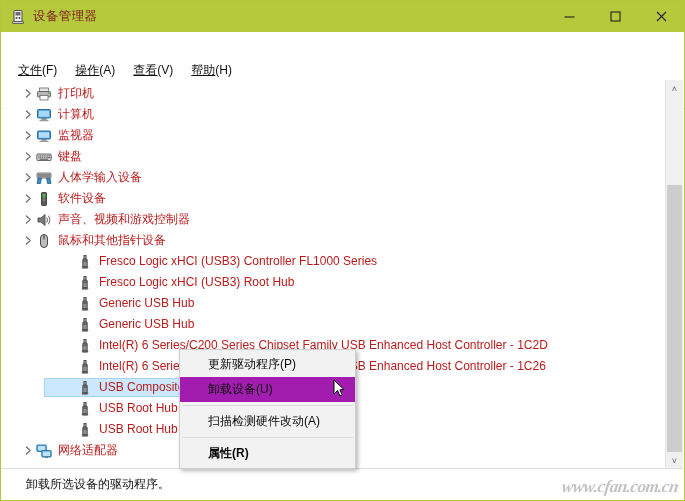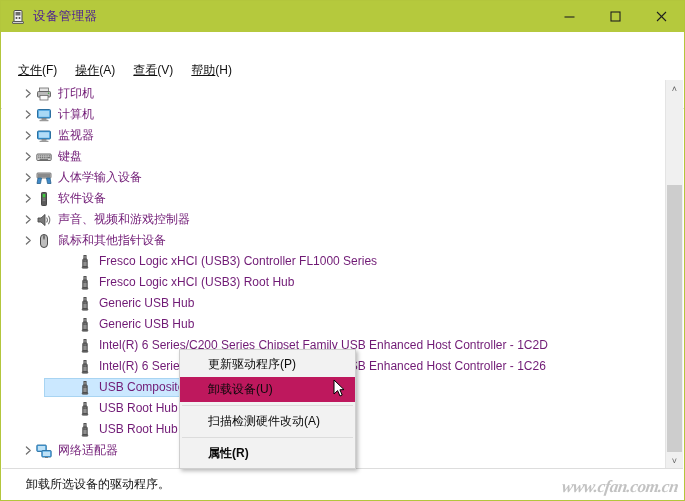--- a/index.html
+++ b/index.html
@@ -14,21 +14,21 @@
     border:1px solid #b3c63c;background:#fff;overflow:hidden;
   }
   
   .titlebar{
     height:31px;background:#b5c93d;display:flex;align-items:center;
     position:relative;
   }
   .title-icon{
     width:16px;height:16px;margin-left:9px;margin-right:7px;position:relative;flex:0 0 auto;
   }
-  .title-text{font-size:12.5px;color:#4c1d95;letter-spacing:.4px;}
+  .title-text{font-size:12.5px;color:#7f1d1d;letter-spacing:.4px;}
   .winbtns{position:absolute;right:0;top:0;height:31px;display:flex;}
   .winbtn{
     width:46px;height:31px;display:flex;align-items:center;justify-content:center;
     font-size:13px;color:#1f1f1f;line-height:1;
   }
   
   .menubar{
     height:21px;background:#fff;display:flex;align-items:center;
     padding-left:8px;border-bottom:1px solid #fff;margin-top:28px;
   }
@@ -57,21 +57,21 @@
   }
   .tree{position:absolute;left:0;top:3px;right:0;}
   .row{
     height:21px;display:flex;align-items:center;position:relative;
     white-space:nowrap;cursor:default;
   }
   .row .expander{
     width:16px;height:21px;flex:0 0 auto;display:flex;align-items:center;justify-content:center;
   }
   .row .ico{width:16px;height:16px;flex:0 0 auto;margin-right:6px;position:relative;}
-  .row .label{font-size:12px;color:#701a75;line-height:21px;}
+  .row .label{font-size:12px;color:#b91c1c;line-height:21px;}
   .row.l0{padding-left:18px;}
   .row.l1{padding-left:75px;}
   .row.sel .selbg{
     position:absolute;left:42px;height:19px;top:1px;
     background:#cbe8ff;border:1px solid #a8d4f2;box-sizing:border-box;
     border-radius:0;z-index:0;
   }
   .row.sel .ico,.row.sel .label{position:relative;z-index:1;}
   
   .vscroll{
@@ -97,21 +97,21 @@
   .ctxmenu{
     position:absolute;left:178px;top:348px;width:175px;
     background:#f2f2f2;border:1px solid #cfcfcf;
     box-shadow:2px 2px 4px rgba(0,0,0,.28);
     padding:2px 0;z-index:40;
   }
   .ctx-item{
     height:25px;display:flex;align-items:center;padding-left:28px;
     font-size:12px;color:#0a0a0a;cursor:default;position:relative;
   }
-  .ctx-item.hl{background:#be185d;}
+  .ctx-item.hl{background:#a21caf;}
   .ctx-item.bold{font-weight:bold;}
   .ctx-sep{height:1px;background:#dcdcdc;margin:3px 2px 3px 2px;}
   .cursor{
     position:absolute;left:332px;top:378px;width:12px;height:19px;z-index:50;
   }
   
   .watermark{
     position:absolute;right:6px;bottom:3px;z-index:60;
     font-family:"Liberation Serif","DejaVu Serif",serif;
     font-size:17px;font-style:italic;font-weight:bold;

